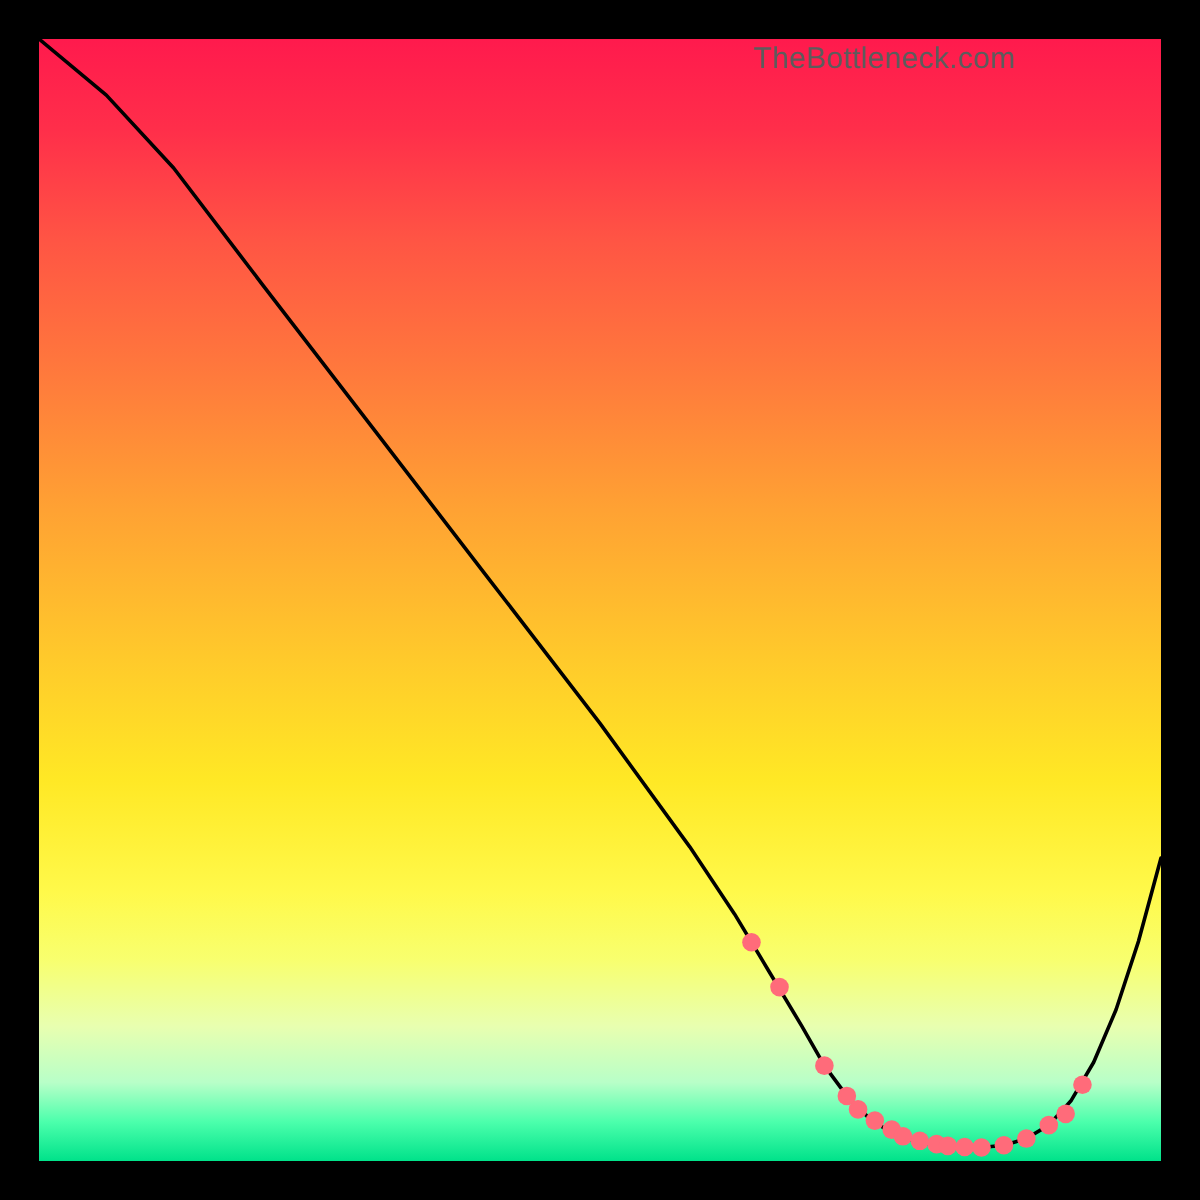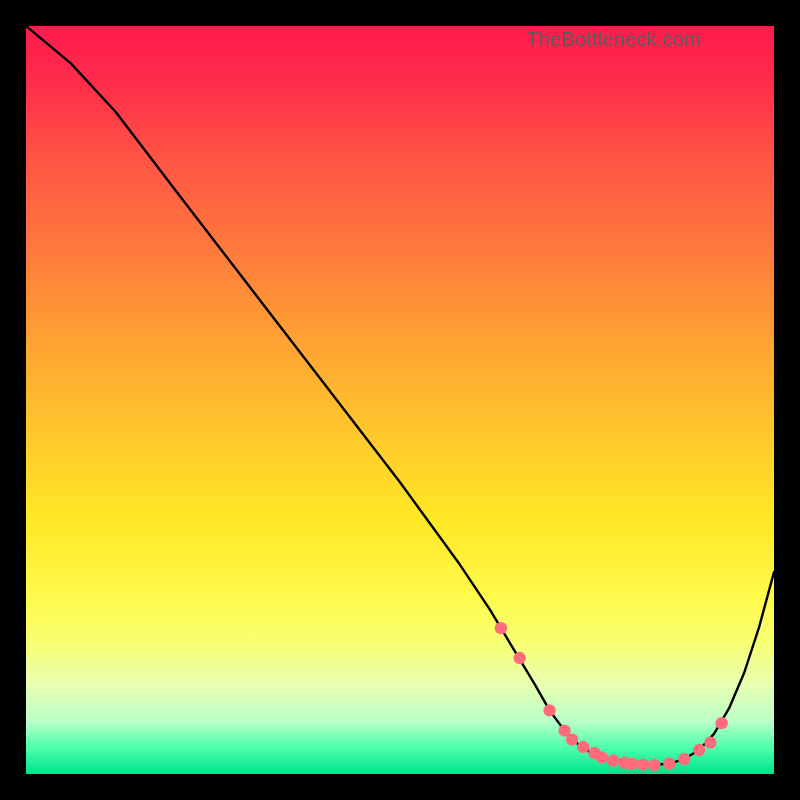--- a/index.html
+++ b/index.html
@@ -11,21 +11,20 @@
     overflow: hidden;
     font-family: Arial, Helvetica, sans-serif;
   }
   .frame {
     position: absolute;
     left: 26px;
     top: 26px;
     width: 659px;
     height: 748px;
     background: #f0abfc;
-    padding-left: 24px;
   }
   .plot {
     position: absolute;
     left: 0;
     top: 0;
     width: 748px;
     height: 748px;
     background: linear-gradient(to bottom,
       #ff1a4d 0%,
       #ff2e4a 8%,

